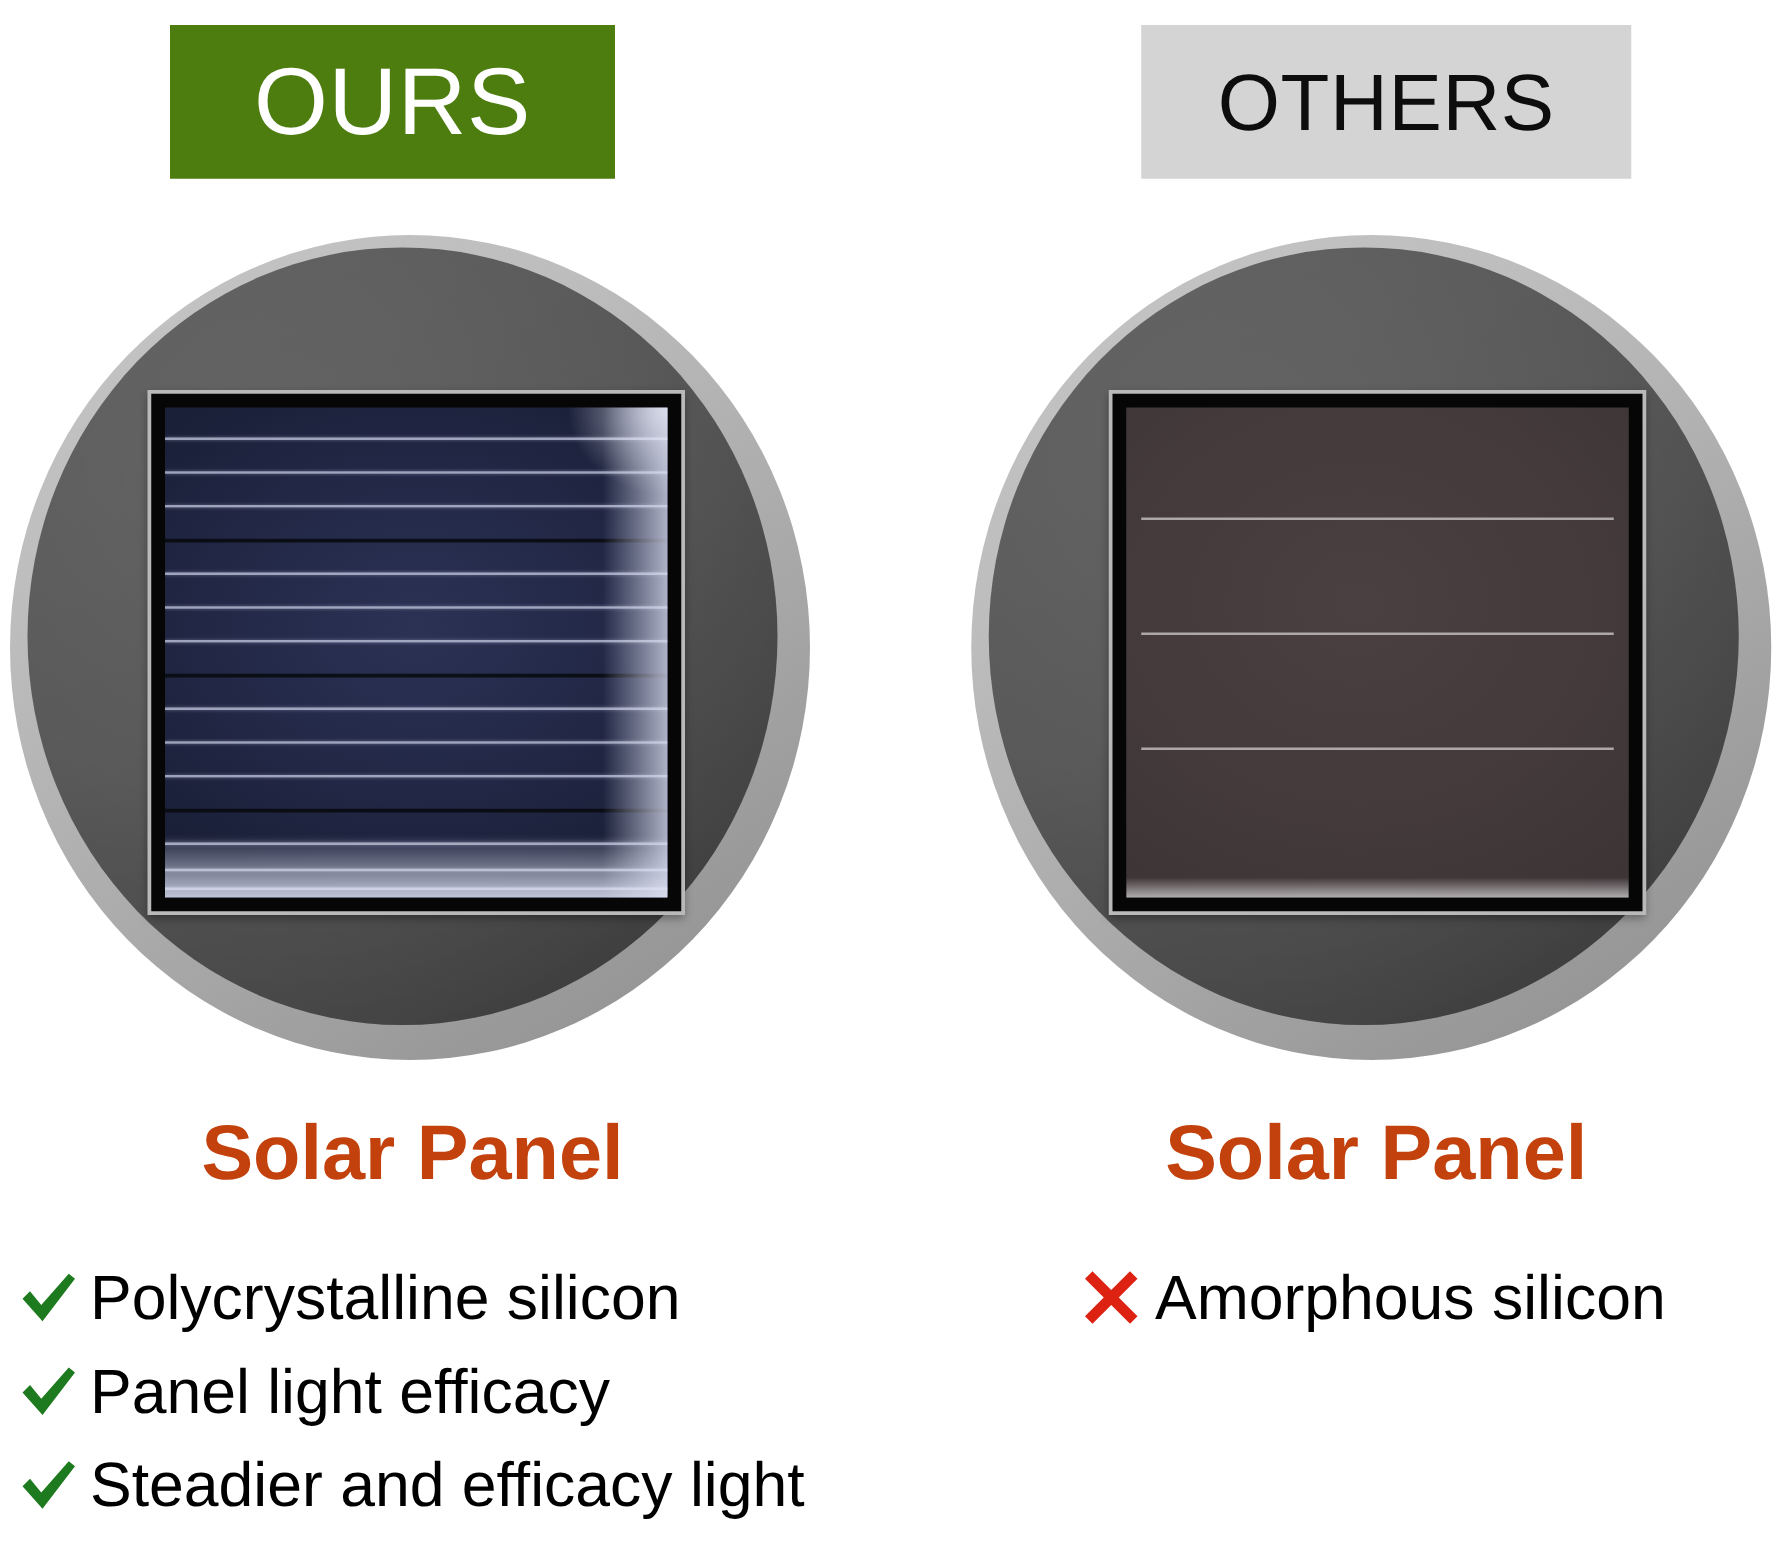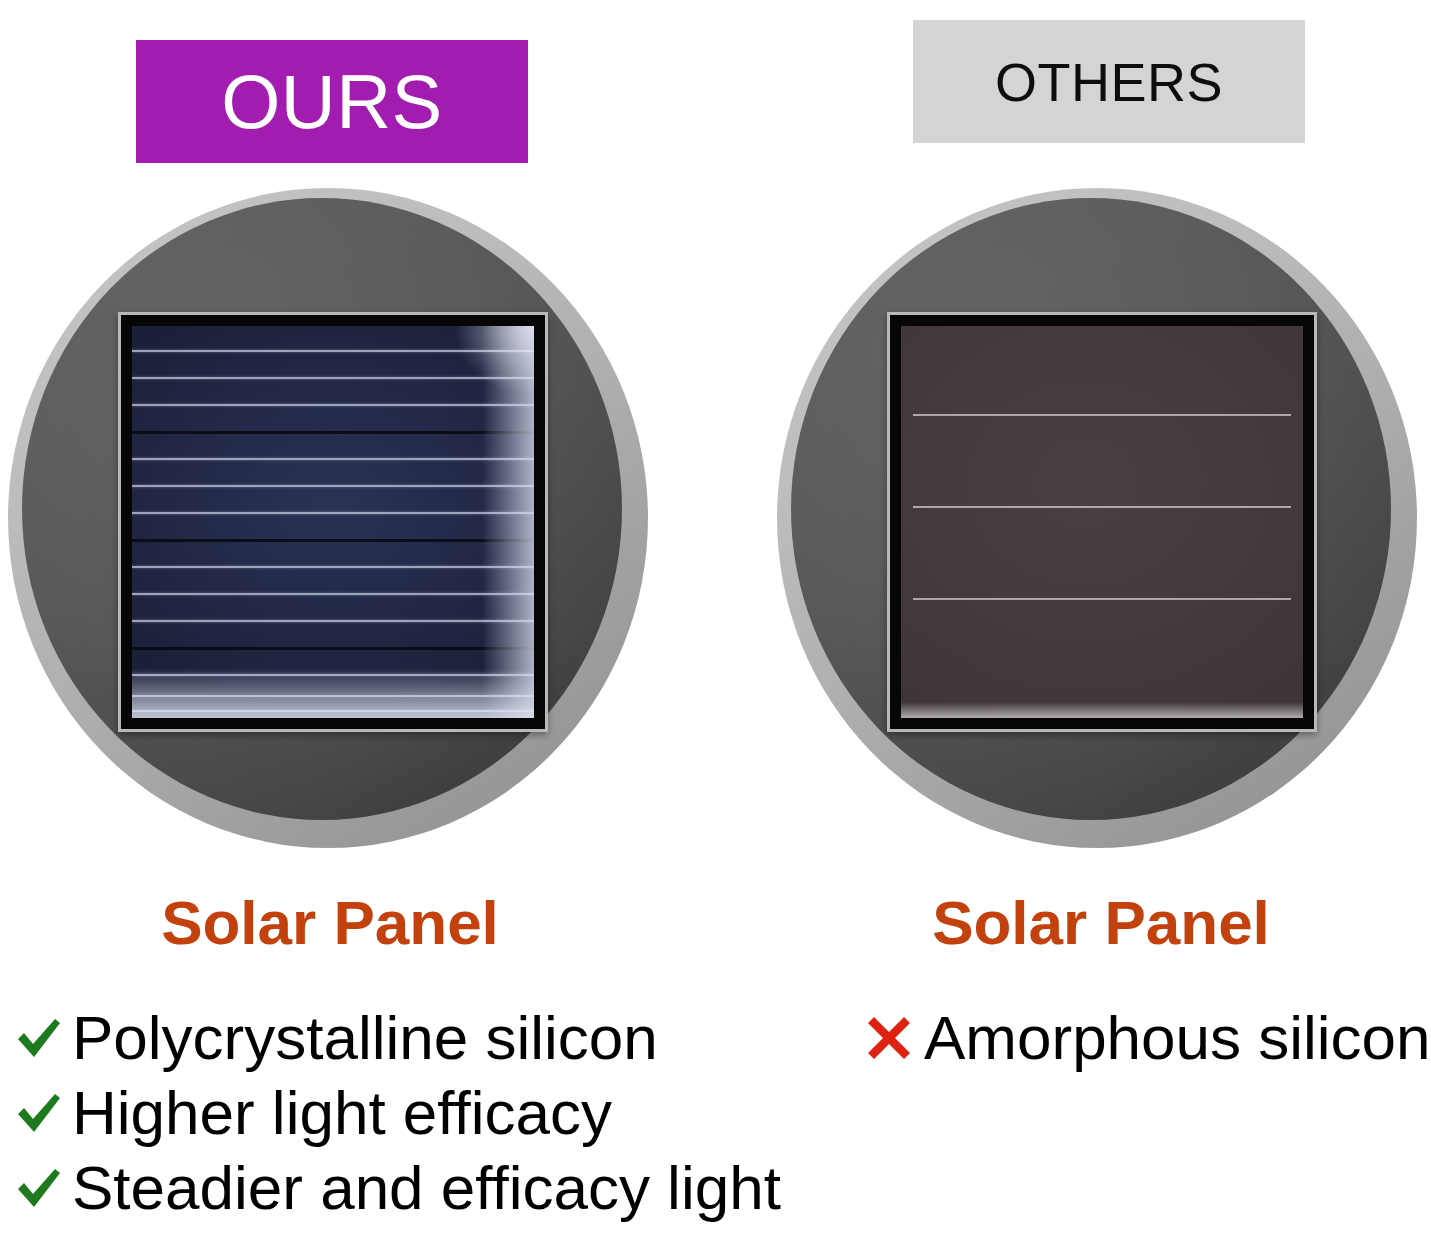--- a/index.html
+++ b/index.html
@@ -20,41 +20,40 @@
   .badge {
     position: absolute;
     display: flex;
     align-items: center;
     justify-content: center;
     letter-spacing: 0.5px;
   }
   #badge-ours {
     left: 136px;
     top: 20px;
-    width: 392px;
+    width: 356px;
     height: 123px;
-    background: #a21caf;
-    margin-top: 20px;
+    background: #4d7c0f;
   }
   #badge-ours .badge-label {
     color: #ffffff;
     font-size: 76px;
     line-height: 1;
     font-weight: 400;
   }
   #badge-others {
     left: 913px;
     top: 20px;
     width: 392px;
     height: 123px;
     background: #d4d4d4;
   }
   #badge-others .badge-label {
     color: #0d0d0d;
-    font-size: 54px;
+    font-size: 64px;
     line-height: 1;
     font-weight: 400;
   }
 
   
   .lamp {
     position: absolute;
     width: 640px;
     height: 660px;
     top: 188px;
@@ -200,21 +199,21 @@
     height: 75px;
   }
   .feature-mark {
     width: 58px;
     flex: 0 0 58px;
     display: flex;
     align-items: center;
     justify-content: flex-start;
   }
   .feature-text {
-    font-size: 62px;
+    font-size: 50px;
     color: #000000;
     line-height: 1;
     white-space: nowrap;
   }
 </style>
 </head>
 <body>
 
 <div class="badge" id="badge-ours">
   <span class="badge-label">OURS</span>
@@ -285,21 +284,21 @@
     </span>
     <span class="feature-text">Polycrystalline silicon</span>
   </div>
 
   <div class="feature-row">
     <span class="feature-mark">
       <svg width="50" height="50" viewBox="0 0 50 50" aria-hidden="true">
         <path d="M4 26 L10 20 L19 31 L41 6 L46 10 L20 44 Z" fill="#1e7a1e"></path>
       </svg>
     </span>
-    <span class="feature-text">Higher light efficacy</span>
+    <span class="feature-text">Panel light efficacy</span>
   </div>
 
   <div class="feature-row">
     <span class="feature-mark">
       <svg width="50" height="50" viewBox="0 0 50 50" aria-hidden="true">
         <path d="M4 26 L10 20 L19 31 L41 6 L46 10 L20 44 Z" fill="#1e7a1e"></path>
       </svg>
     </span>
     <span class="feature-text">Steadier and efficacy light</span>
   </div>

